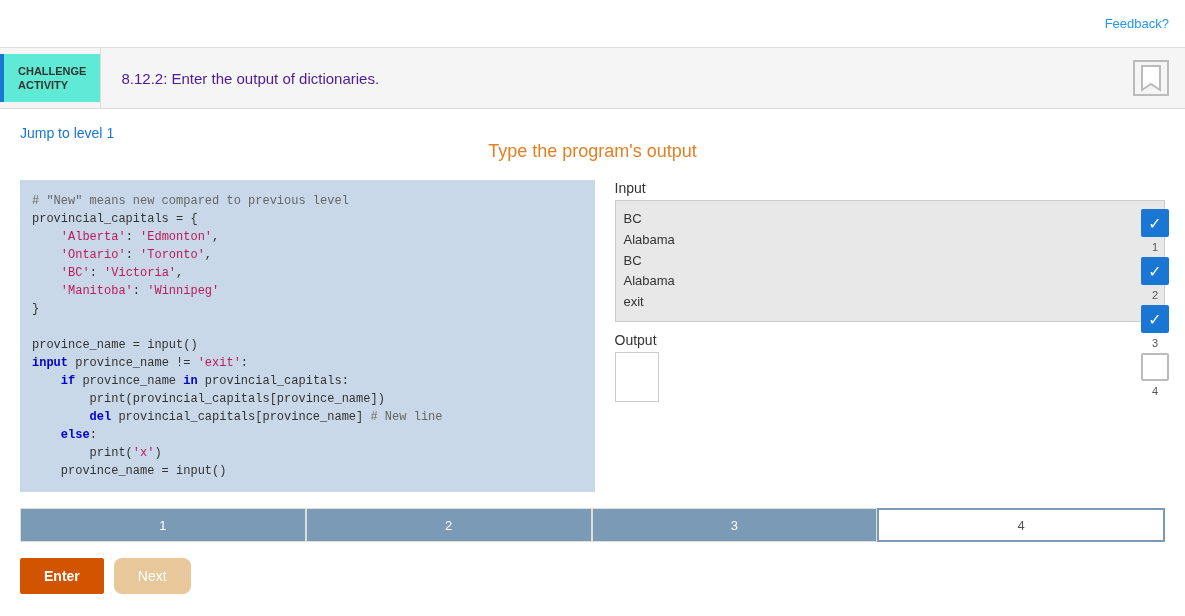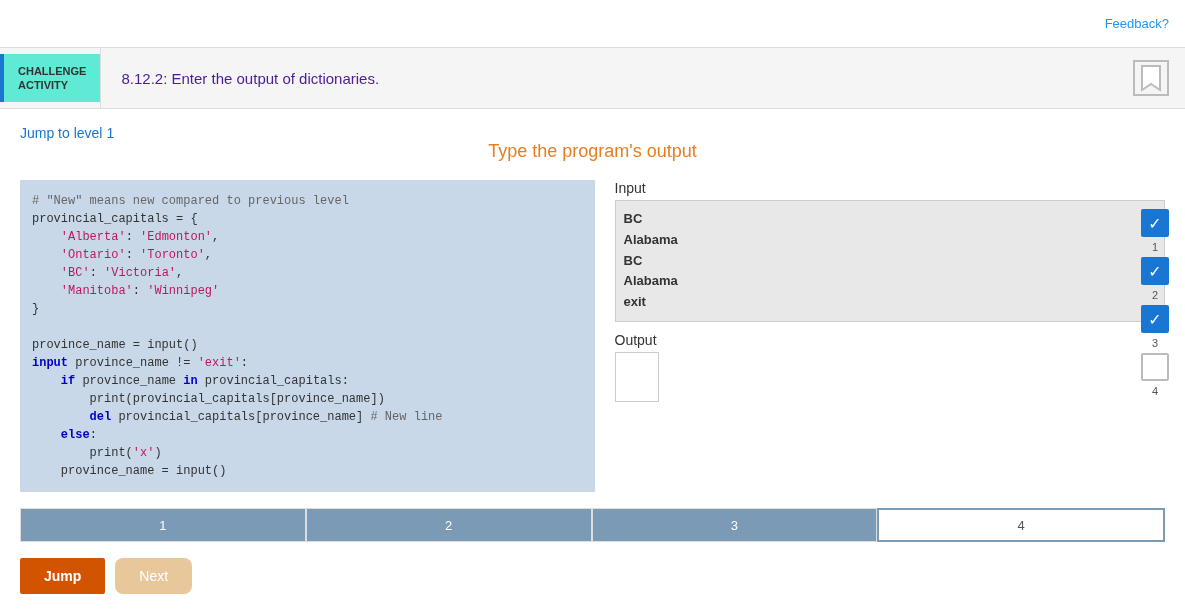--- a/index.html
+++ b/index.html
@@ -115,21 +115,20 @@
       margin-bottom: 4px;
     }
     .input-box {
       background: #e8e8e8;
       border: 1px solid #ccc;
       padding: 8px;
       font-size: 13px;
       min-height: 120px;
       color: #333;
       line-height: 1.6;
-      font-weight: bold;
     }
     .output-box {
       border: 1px solid #ccc;
       width: 44px;
       height: 50px;
       background: #fff;
     }
     .progress-bar {
       display: flex;
       height: 34px;
@@ -287,21 +286,21 @@
     </div>
 
     <div class="progress-bar">
       <div class="progress-segment completed">1</div>
       <div class="progress-segment completed">2</div>
       <div class="progress-segment completed">3</div>
       <div class="progress-segment active">4</div>
     </div>
 
     <div class="buttons-row">
-      <button class="btn-check">Jump</button>
+      <button class="btn-check">Enter</button>
       <button class="btn-next">Next</button>
     </div>
 
     <div class="right-badges">
       <div class="badge checked">✓</div>
       <div class="badge-num">1</div>
       <div class="badge checked">✓</div>
       <div class="badge-num">2</div>
       <div class="badge checked">✓</div>
       <div class="badge-num">3</div>

